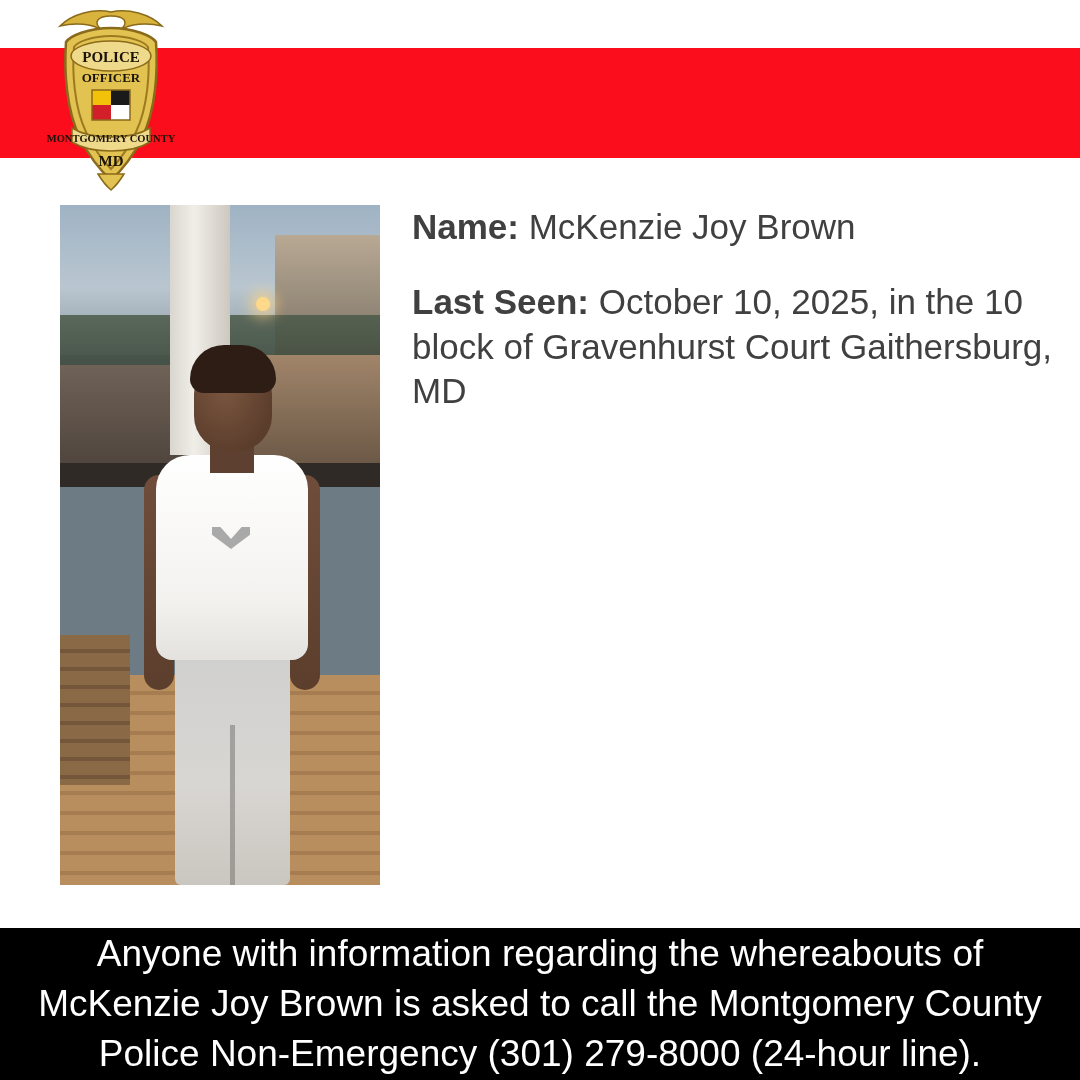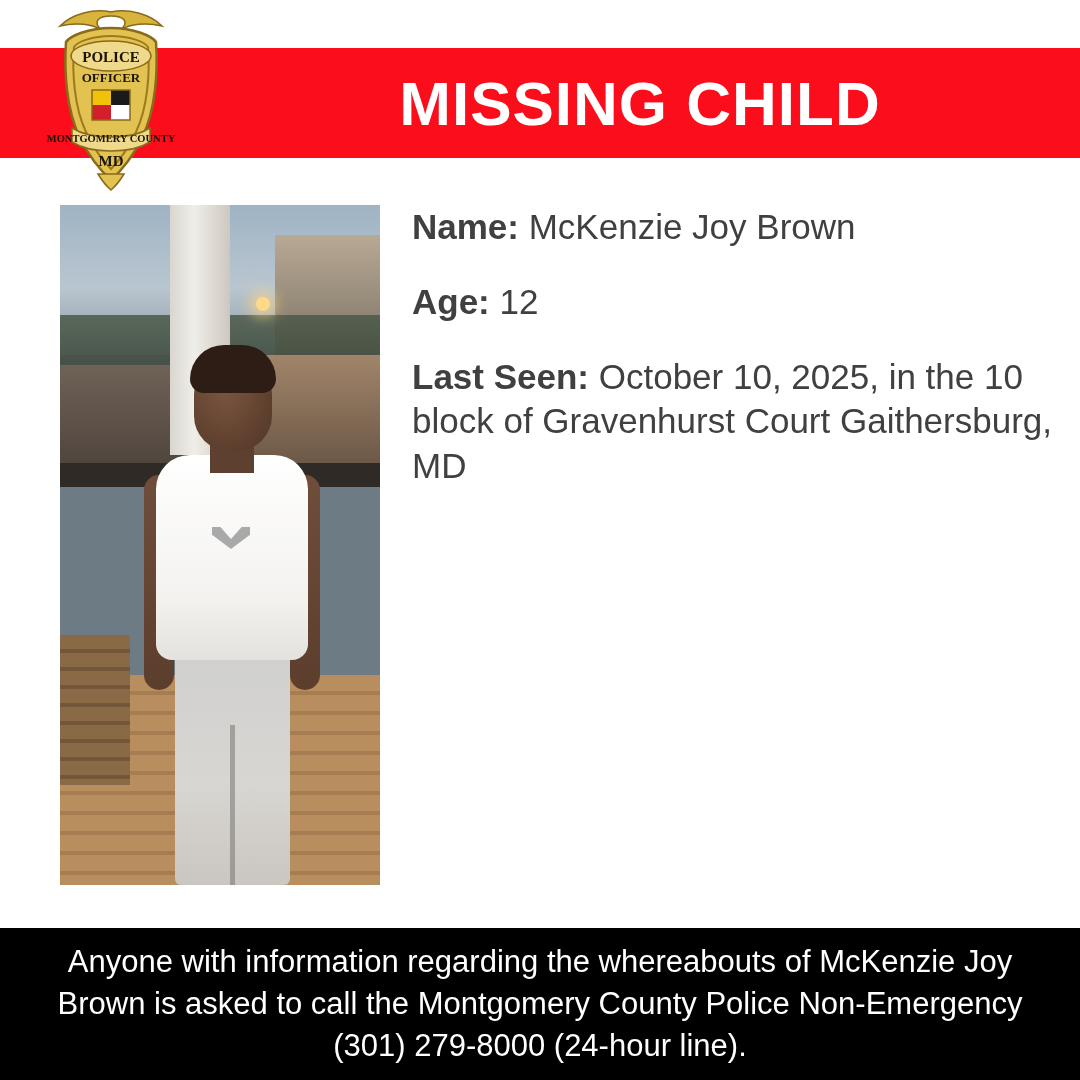--- a/index.html
+++ b/index.html
@@ -178,32 +178,31 @@
     height: 152px;
     background: #000000;
     color: #ffffff;
     display: flex;
     align-items: center;
     justify-content: center;
   }
   .footer-text {
     width: 1020px;
     text-align: center;
-    font-size: 31px;
+    font-size: 37px;
     line-height: 1.35;
     font-family: "Liberation Sans", sans-serif;
   }
 </style>
 </head>
 <body>
 
 <div class="poster">
 
   <div class="header-band"></div>
-  <div class="header-title">MISSING CHILD</div>
 
   <div class="badge">
     <svg width="150" height="190" viewBox="0 0 150 190" xmlns="http://www.w3.org/2000/svg">
 
       <path d="M75 6 C58 2 36 8 24 20 C40 16 56 18 66 24 C56 16 62 10 75 10 C88 10 94 16 84 24 C94 18 110 16 126 20 C114 8 92 2 75 6 Z" fill="#d9b43c" stroke="#8a6a1b" stroke-width="1.5"></path>
 
       <path d="M75 22 C52 22 34 30 30 36 C28 64 30 104 44 132 C55 154 66 166 75 174 C84 166 95 154 106 132 C120 104 122 64 120 36 C116 30 98 22 75 22 Z" fill="#e2c251" stroke="#8a6a1b" stroke-width="2.5"></path>
       <path d="M75 30 C56 30 41 36 38 41 C36 65 38 101 50 126 C59 145 68 156 75 163 C82 156 91 145 100 126 C112 101 114 65 112 41 C109 36 94 30 75 30 Z" fill="none" stroke="#9c7a20" stroke-width="2"></path>
 
       <ellipse cx="75" cy="50" rx="40" ry="15" fill="#efd98a" stroke="#8a6a1b" stroke-width="1.5"></ellipse>
@@ -250,24 +249,20 @@
     <div class="photo-figure-hair"></div>
   </div>
 
   <div class="details">
 
     <div class="detail-row">
       <span class="lbl">Name:</span>
       <span class="val">McKenzie Joy Brown</span>
     </div>
 
-    <div class="detail-row">
-      <span class="lbl">Age:</span>
-      <span class="val">12</span>
-    </div>
 
 
     <div class="detail-row">
       <span class="lbl">Last Seen:</span>
       <span class="val">October 10, 2025, in the 10 block of Gravenhurst Court Gaithersburg, MD</span>
     </div>
 
 
   </div>
 

